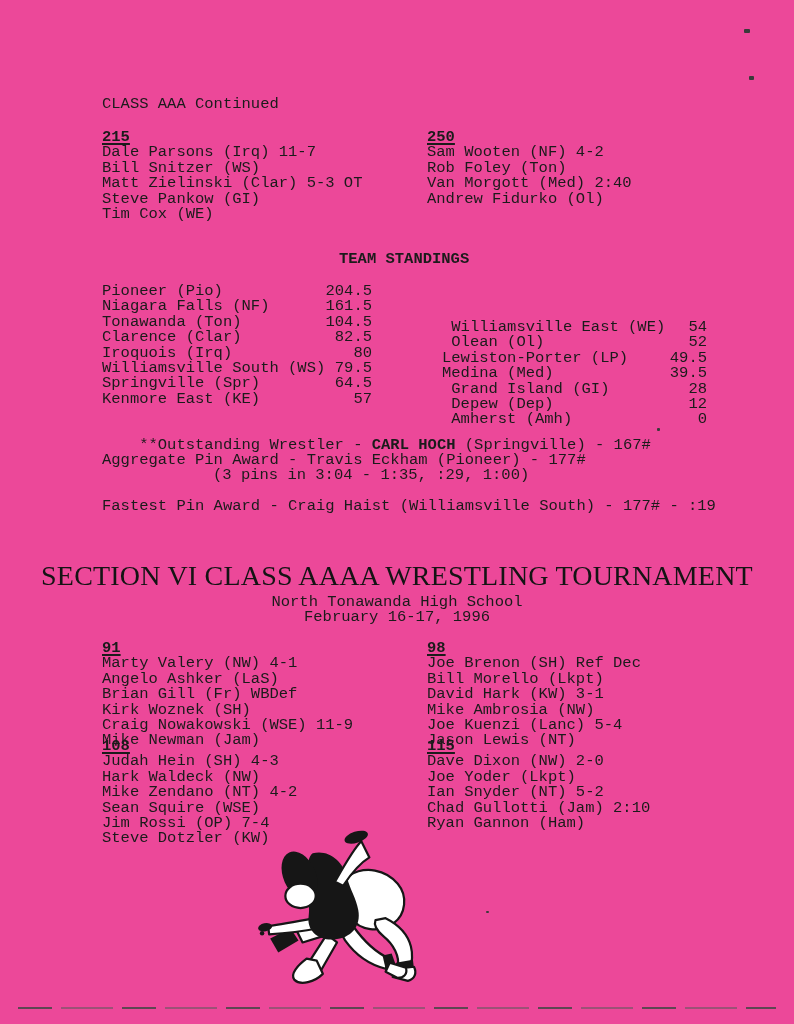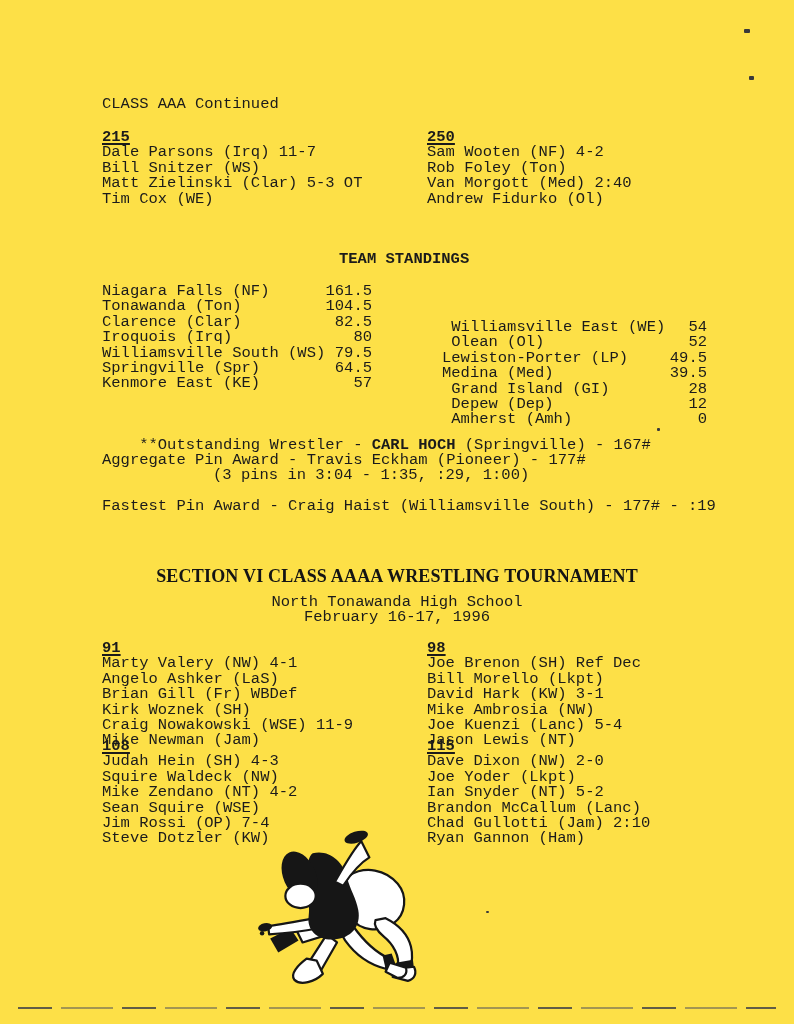--- a/index.html
+++ b/index.html
@@ -1,20 +1,20 @@
 <!DOCTYPE html>
 <html><head>
 <meta charset="utf-8">
 <style>
   html,body { margin:0; padding:0; background:#9a9a9a; }
   .page {
     position:relative;
     width:794px; height:1024px;
     margin:0 auto;
-    background:#fde047;
+    background:#ec4899;
     overflow:hidden;
     font-family:"Liberation Mono","DejaVu Sans Mono",monospace;
     font-size:15.5px;
     line-height:15.4px;
     color:#1b1b1b;
   }
   .abs { position:absolute; }
   .mono { white-space:pre; }
   .bold { font-weight:700; }
 
@@ -39,22 +39,22 @@
   .st-pts { margin-left:auto; white-space:pre; }
 
   
   .award-line { position:absolute; white-space:pre; }
 
   
   .big-title {
     position:absolute; left:0; width:100%;
     text-align:center;
     font-family:"Liberation Serif","DejaVu Serif",serif;
-    font-weight:700;
-    font-size:18px;
+    font-weight:400;
+    font-size:28px;
     line-height:28px;
     letter-spacing:0.2px;
     color:#141414;
   }
   .center-line { position:absolute; left:0; width:100%; text-align:center; white-space:pre; }
 
   
   .speck { position:absolute; background:#3a3a3a; border-radius:1px; }
   .page-edge-line {
     position:absolute; left:18px; top:1007px; width:758px; height:2px;
@@ -75,40 +75,45 @@
   <div class="abs mono" style="left:102px; top:97px;">CLASS AAA Continued</div>
 
   <div class="wc-grid" style="top:130px;">
     <div class="wc-col">
       <div><span class="wc-header">215</span></div>
       <div>
 
       <div class="wline">Dale Parsons (Irq) 11-7</div>
           <div class="wline">Bill Snitzer (WS)</div>
           <div class="wline">Matt Zielinski (Clar) 5-3 OT</div>
+          <div class="wline">Steve Pankow (GI)</div>
           <div class="wline">Tim Cox (WE)</div>
         </div>
     </div>
     <div class="wc-col">
       <div><span class="wc-header">250</span></div>
       <div>
 
       <div class="wline">Sam Wooten (NF) 4-2</div>
           <div class="wline">Rob Foley (Ton)</div>
           <div class="wline">Van Morgott (Med) 2:40</div>
           <div class="wline">Andrew Fidurko (Ol)</div>
         </div>
     </div>
   </div>
 
   <div class="abs mono bold" style="left:339px; top:252px;">TEAM STANDINGS</div>
 
   <div class="standings">
     <div class="st-col">
 
+        <div class="st-row">
+          <span class="st-team">Pioneer (Pio)</span>
+          <span class="st-pts">204.5</span>
+        </div>
 
         <div class="st-row">
           <span class="st-team">Niagara Falls (NF)</span>
           <span class="st-pts">161.5</span>
         </div>
 
         <div class="st-row">
           <span class="st-team">Tonawanda (Ton)</span>
           <span class="st-pts">104.5</span>
         </div>
@@ -214,35 +219,34 @@
         </div>
     </div>
   </div>
 
   <div class="wc-grid" style="top:739px;">
     <div class="wc-col">
       <div><span class="wc-header">108</span></div>
       <div>
 
       <div class="wline">Judah Hein (SH) 4-3</div>
-          <div class="wline">Squire Waldeck (NW)</div>
+          <div class="wline">Hark Waldeck (NW)</div>
           <div class="wline">Mike Zendano (NT) 4-2</div>
           <div class="wline">Sean Squire (WSE)</div>
           <div class="wline">Jim Rossi (OP) 7-4</div>
           <div class="wline">Steve Dotzler (KW)</div>
         </div>
     </div>
     <div class="wc-col">
       <div><span class="wc-header">115</span></div>
       <div>
 
       <div class="wline">Dave Dixon (NW) 2-0</div>
           <div class="wline">Joe Yoder (Lkpt)</div>
           <div class="wline">Ian Snyder (NT) 5-2</div>
-          <div class="wline">Brandon McCallum (Lanc)</div>
           <div class="wline">Chad Gullotti (Jam) 2:10</div>
           <div class="wline">Ryan Gannon (Ham)</div>
         </div>
     </div>
   </div>
 
   <svg class="illustration" viewBox="0 0 160 160" fill="none" stroke="#161616" stroke-width="2.2" stroke-linejoin="round" stroke-linecap="round">
 
     <path d="M92,50 C108,40 128,44 140,58 C150,70 148,88 136,97 C122,107 102,104 94,92 C87,81 85,60 92,50 Z" fill="#ffffff"></path>
 

